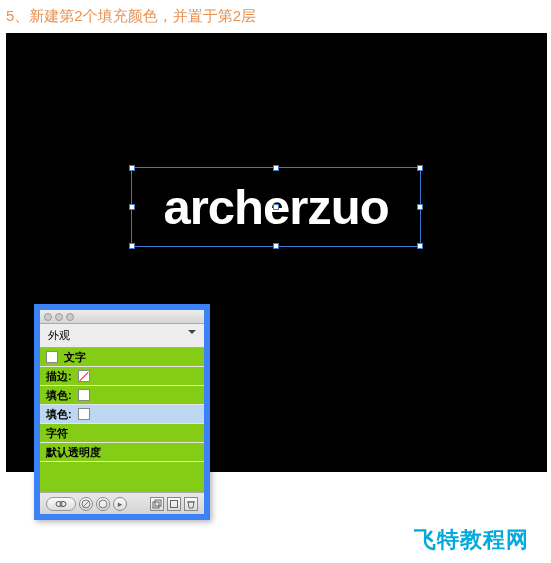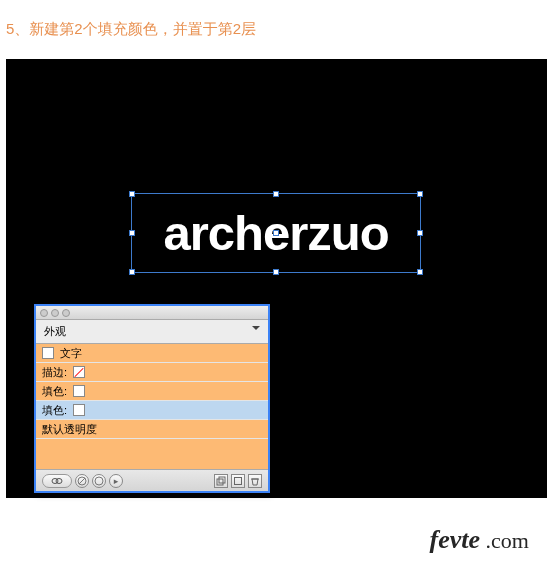--- a/index.html
+++ b/index.html
@@ -7,21 +7,21 @@
   width: 551px;
   height: 563px;
   background: #fff;
   font-family: "Microsoft YaHei", "SimSun", sans-serif;
   position: relative;
   overflow: hidden;
 }
 .instruction {
   color: #e89050;
   font-size: 15px;
-  padding: 20px 6px;
+  padding: 7px 6px;
 }
 .canvas-area {
   background: #000;
   width: 541px;
   height: 439px;
   margin-left: 6px;
   position: relative;
 }
 .selection-box {
   position: absolute;
@@ -59,23 +59,23 @@
 .h-ml { left: -3px; top: 50%; margin-top: -3px; }
 .h-mc { left: 50%; top: 50%; margin-left: -3px; margin-top: -3px; }
 .h-mr { right: -3px; top: 50%; margin-top: -3px; }
 .h-bl { left: -3px; bottom: -3px; }
 .h-bc { left: 50%; bottom: -3px; margin-left: -3px; }
 .h-br { right: -3px; bottom: -3px; }
 .panel {
   position: absolute;
   left: 34px;
   top: 304px;
-  width: 236px;
+  width: 176px;
   background: #e8e8e8;
-  border: 2px solid #3b82f6;
+  border: 6px solid #3b82f6;
   box-shadow: 2px 2px 6px rgba(0,0,0,.3);
   font-size: 11px;
 }
 .panel-titlebar {
   height: 14px;
   background: linear-gradient(#ededed, #d5d5d5);
   border-bottom: 1px solid #aaa;
   display: flex;
   align-items: center;
   padding: 0 4px;
@@ -103,21 +103,22 @@
   content: "";
   position: absolute;
 }
 .menu-icon::before {
   left: 0; top: 0;
   border-left: 4px solid transparent;
   border-right: 4px solid transparent;
   border-top: 4px solid #444;
 }
 .panel-body {
-  background: #fdba74;
+  background: #84cc16;
+  font-weight: bold;
 }
 .panel-row {
   display: flex;
   align-items: center;
   height: 19px;
   padding: 0 6px;
   border-bottom: 1px solid #e5e5e5;
   font-size: 11px;
 }
 .panel-row.selected {
@@ -250,20 +251,23 @@
     </div>
     <div class="panel-row">
       <span class="indent1">填色:</span>
       <span class="swatch empty" style="margin-left:6px"></span>
     </div>
     <div class="panel-row selected">
       <span class="indent1">填色:</span>
       <span class="swatch empty" style="margin-left:6px"></span>
     </div>
     <div class="panel-row">
+      <span class="indent1">字符</span>
+    </div>
+    <div class="panel-row">
       <span style="">默认透明度</span>
     </div>
     <div class="panel-row" style="height:30px;border-bottom:none"></div>
   </div>
   <div class="panel-footer">
     <div class="footer-left">
       <span class="pill">
         <svg width="14" height="8">
             <ellipse cx="5" cy="4" rx="3" ry="2.5" fill="none" stroke="#555" stroke-width="1"></ellipse>
             <ellipse cx="9" cy="4" rx="3" ry="2.5" fill="none" stroke="#555" stroke-width="1"></ellipse>
@@ -298,16 +302,14 @@
         <svg width="10" height="10">
             <path d="M2 3h6l-1 6H3z" fill="none" stroke="#666"></path>
             <line x1="1" y1="3" x2="9" y2="3" stroke="#666"></line>
           </svg>
       </span>
     </div>
   </div>
 </div>
 
 <div class="watermark">
-  <div class="wm-top">
-    <span>fevte</span><span class="light"> .com</span>
-  </div>
+  <div class="wm-bottom">飞特教程网</div>
 </div>
 
 </body></html>

